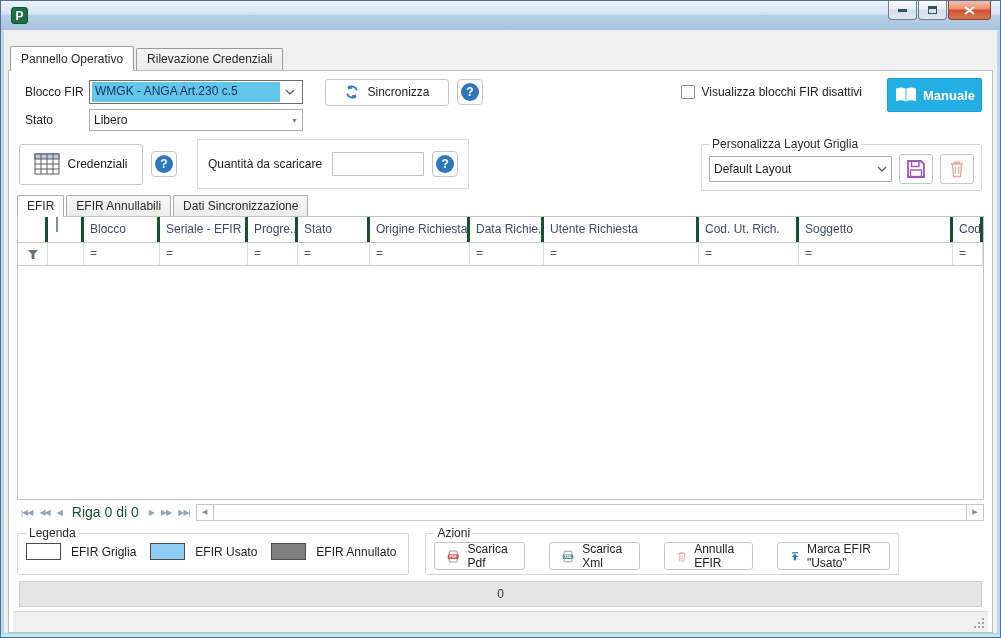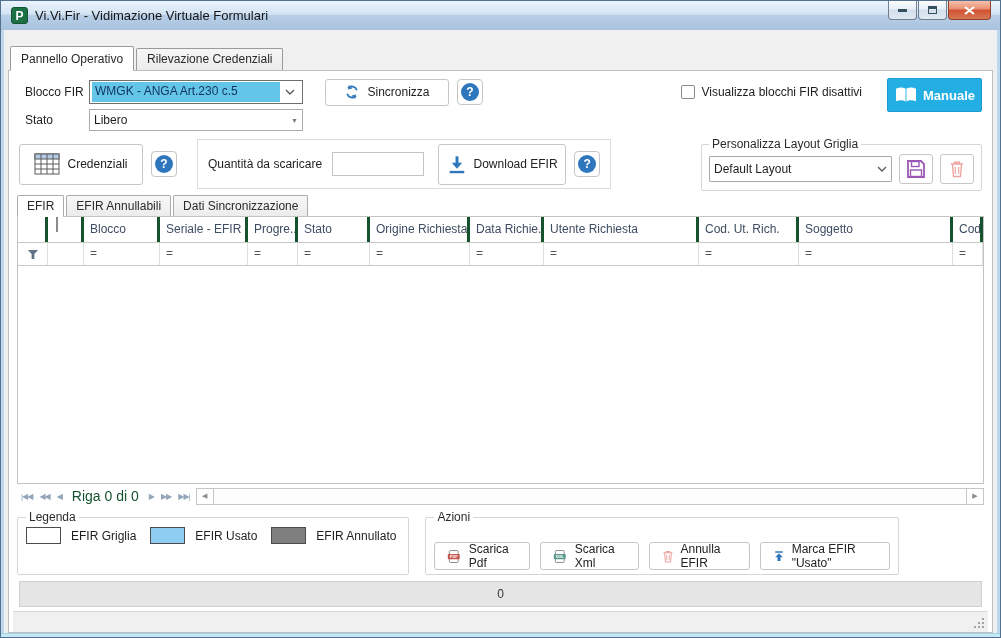--- a/index.html
+++ b/index.html
@@ -84,37 +84,36 @@
 .strack{flex:1;background:#fdfdfd}
 
 .bottomrow{display:flex;gap:16px;flex:0 0 47px;margin-top:4px}
 fieldset{border:1px solid #d5d5d5;border-radius:2px}
 .legendfs{width:332px;padding:1px 8px 4px}
 .legendfs legend,.actionfs legend{padding:0 3px;color:#2b2b2b}
 .legend-items{display:flex;align-items:center;gap:10px;margin-top:2px}
 .swatch{width:35px;height:17px;border:1px solid #4c4c4c;flex:none}
 .legend-label{margin-right:4px;white-space:nowrap}
 .actionfs{width:474px;padding:1px 8px 4px}
-.action-items{display:flex;align-items:center;gap:10px;margin-top:17px}
+.action-items{display:flex;align-items:center;gap:24px;margin-top:1px}
 .abtn{height:28px;padding:0 12px}
 
 .progress{flex:0 0 26px;margin:6px 2px 0;background:#e5e5e5;border:1px solid #d0d0d0;display:flex;align-items:center;justify-content:center;color:#333}
 .statusbar{flex:0 0 21px;margin:4px -4px 0;background:#f0f0f0;border-top:1px solid #d9d9d9;position:relative}
 .grip{position:absolute;right:4px;bottom:4px;width:2px;height:2px;background:#a3a3a3;box-shadow:0 -4px #a3a3a3,0 -8px #a3a3a3,-4px 0 #a3a3a3,-8px 0 #a3a3a3,-4px -4px #a3a3a3;cursor:default}
 .bottomstrip{flex:0 0 4px;background:#c6e8f4;border-top:1px solid #9fd3e6}
 svg{display:block}
 </style>
 </head>
 <body>
 
 <div class="window">
 
   <div class="titlebar">
     <div class="applogo">P</div>
-    <div class="apptitle">Vi.Vi.Fir - Vidimazione Virtuale Formulari</div>
   </div>
   <div class="winbtns">
     <div class="winbtn">
         <span class="glyph-min"></span>
       </div>
     <div class="winbtn">
         <span class="glyph-max"></span>
       </div>
     <div class="winbtn close">
       <svg width="11" height="9" viewBox="0 0 11 9">
@@ -185,28 +184,20 @@
             <path d="M7 1v20M13 1v20M19 1v20M1 11h24M1 16h24" stroke="#5a5a5a"></path>
           </svg>
           <span>Credenziali</span>
         </div>
         <div class="helpbtn">
           <span class="helpcirc">?</span>
         </div>
         <div class="dlgroup">
           <span class="lab">Quantità da scaricare</span>
           <input class="qty-input" value="" style="">
-          <div class="btn btn-download">
-            <svg width="20" height="19" viewBox="0 0 22 20">
-              <path d="M11 1v9" stroke="#2e77bd" stroke-width="3.2"></path>
-              <path d="M5.3 8.2l5.7 6.4 5.7-6.4z" fill="#2e77bd"></path>
-              <path d="M3 18.3h16" stroke="#2e77bd" stroke-width="2.6"></path>
-            </svg>
-            <span>Download EFIR</span>
-          </div>
           <div class="helpbtn">
             <span class="helpcirc">?</span>
           </div>
         </div>
         <fieldset class="layoutfs">
           <legend>Personalizza Layout Griglia</legend>
           <div class="layout-inner">
             <div class="combo-layout">
               <span class="val">Default Layout</span>
               <svg width="10" height="6" viewBox="0 0 10 6">

